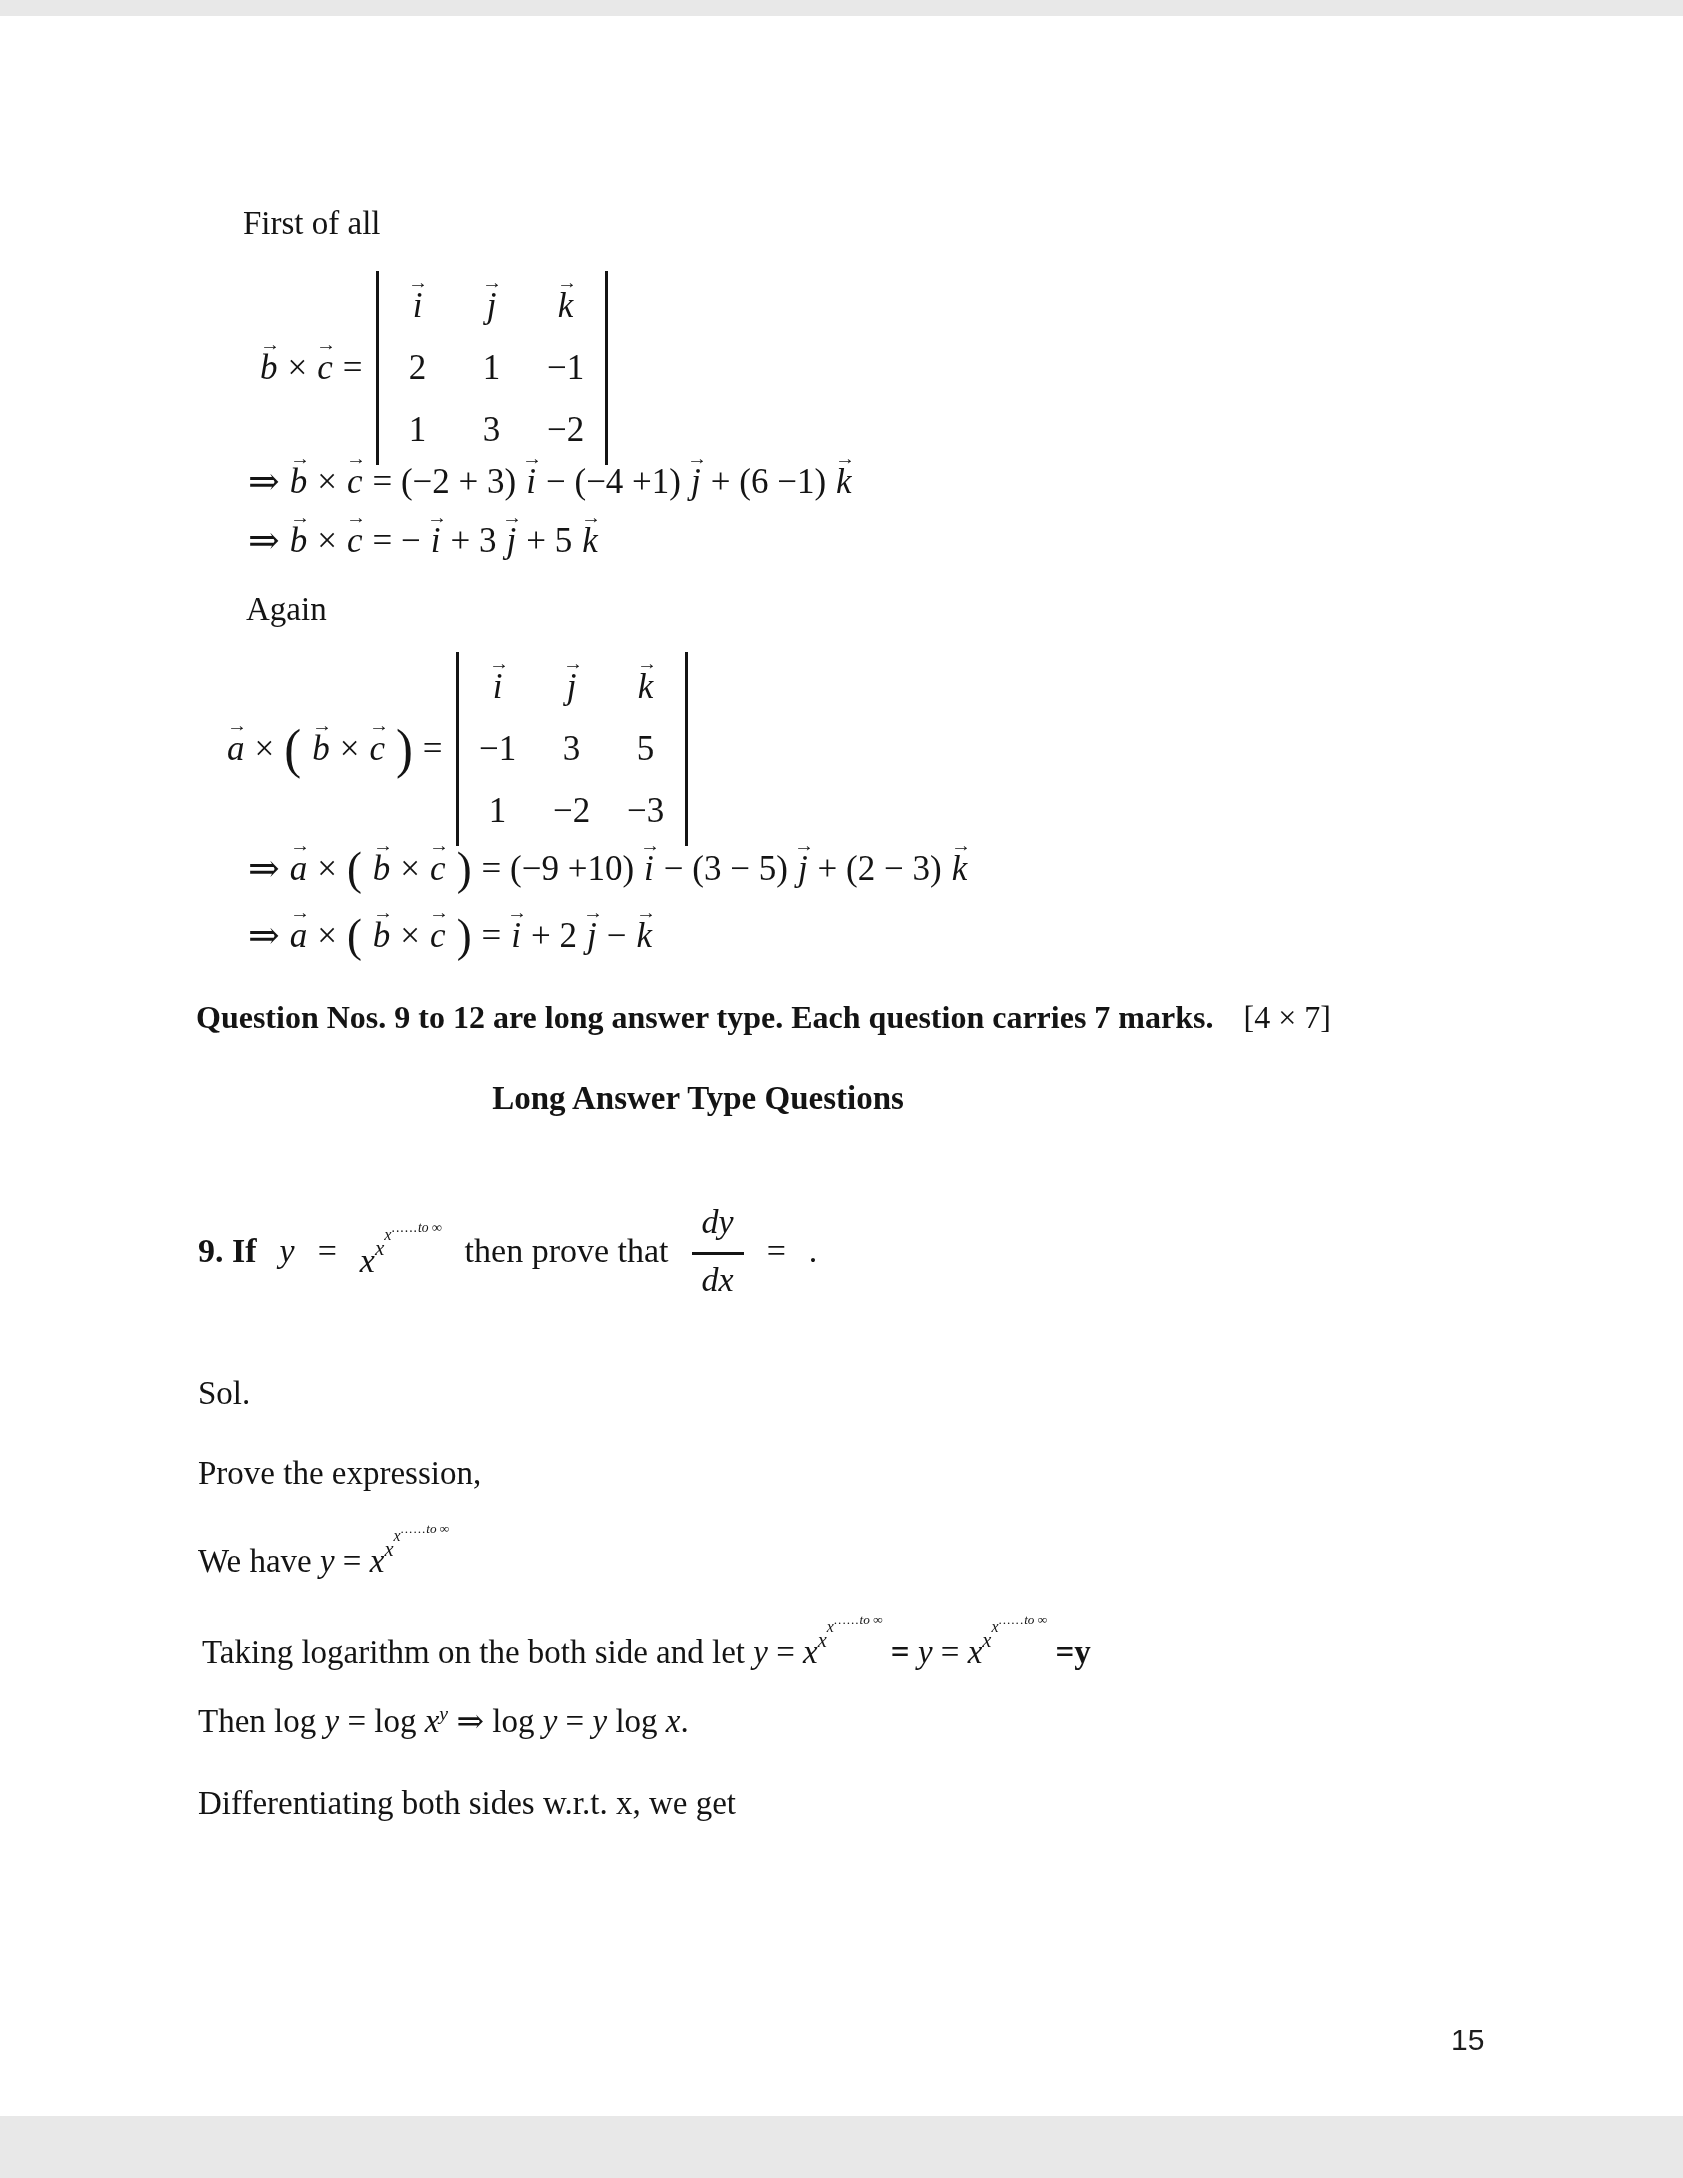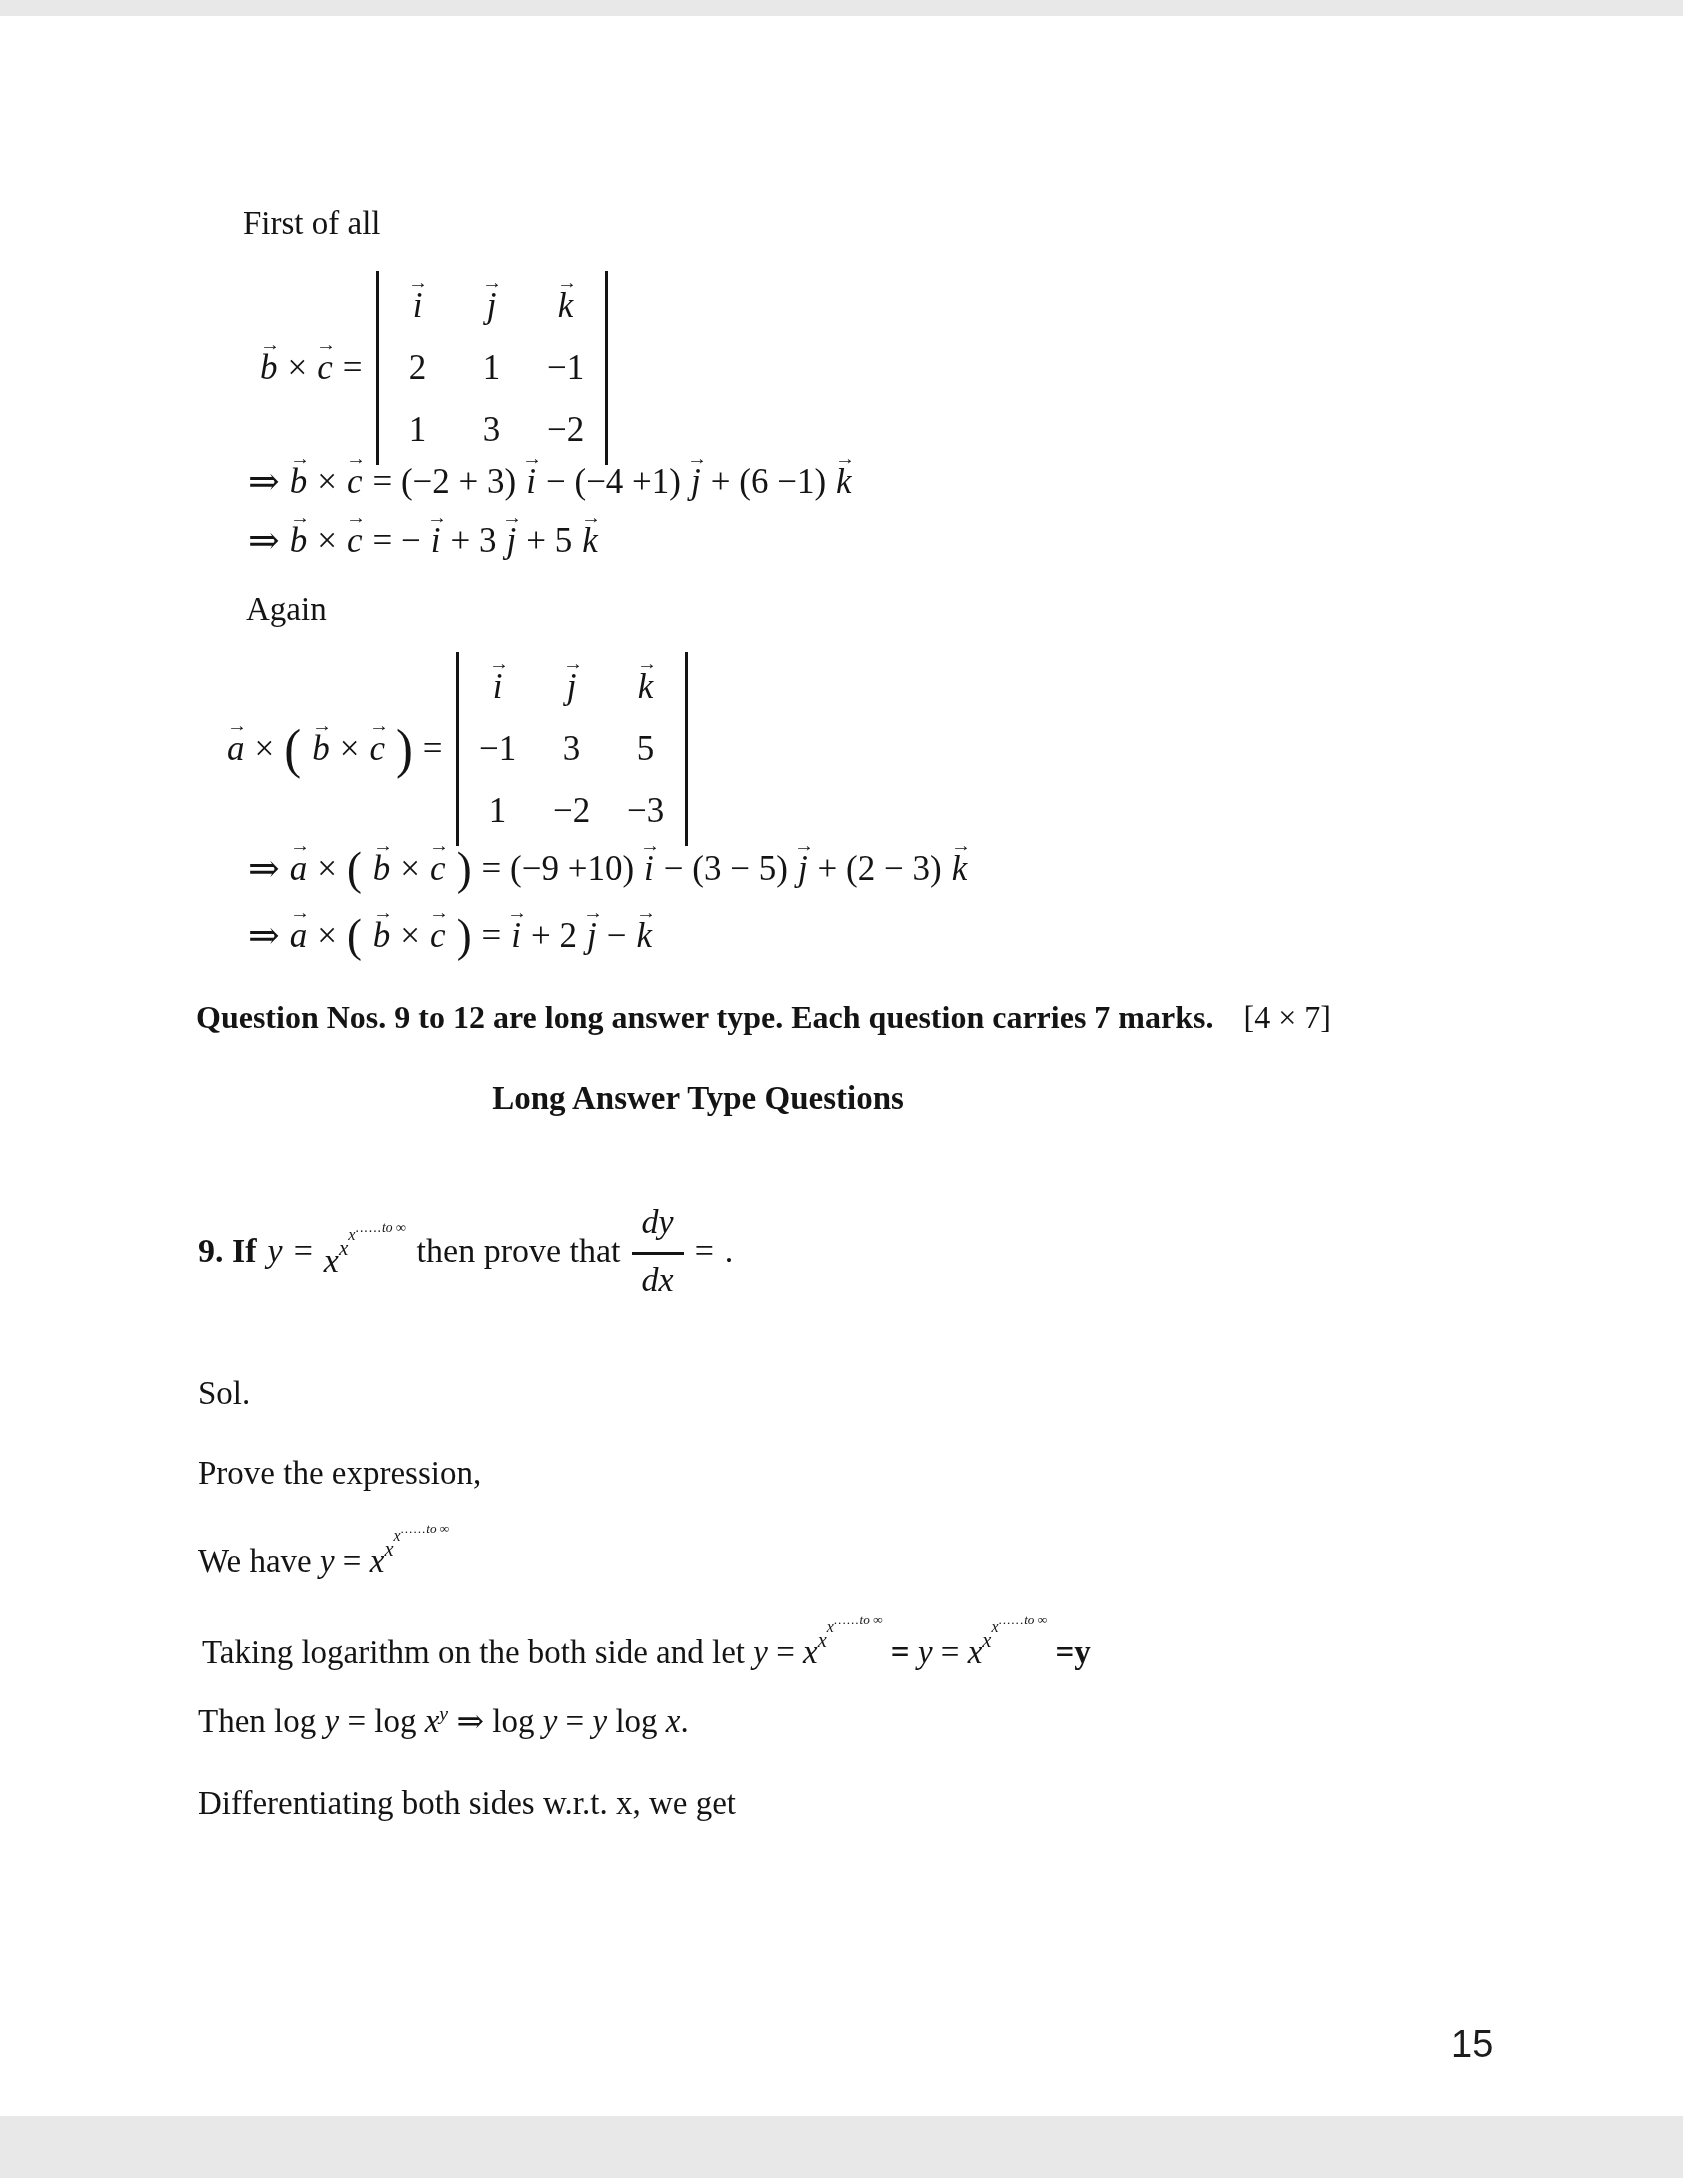--- a/index.html
+++ b/index.html
@@ -3,21 +3,21 @@
 <meta charset="utf-8">
 <style>
   html,body{margin:0;padding:0;background:#e8e8e8;}
   .page{
     position:relative;width:1683px;height:2100px;margin:16px auto;
     background:#ffffff;color:#141414;
     font-family:"Liberation Serif","DejaVu Serif",serif;
     line-height:1.2;overflow:hidden;
   }
   .line{position:absolute;font-size:33px;white-space:nowrap;}
-  .flexline{display:flex;align-items:center;gap:11px;}
+  .flexline{display:flex;align-items:center;gap:23px;}
   .eq{position:absolute;display:flex;align-items:center;gap:9px;font-size:35px;white-space:nowrap;}
   .rm{font-style:normal;}
   .it{font-style:italic;}
   .b{font-weight:bold;}
   .arrow{font-size:1.08em;}
   
   .vec{position:relative;display:inline-block;font-style:italic;padding:0 1px;}
   .vec::after{
     content:"\2192";position:absolute;left:58%;top:-0.72em;
     transform:translateX(-50%) scaleX(1.15);
@@ -56,21 +56,21 @@
   .pos-note{left:196px;top:982px;font-size:32px;}
   .pos-note .marks{margin-left:22px;}
   .pos-title{left:198px;top:1063px;width:1000px;text-align:center;font-weight:bold;}
   .pos-q9{left:198px;top:1186px;font-size:34px;}
   .pos-sol{left:198px;top:1358px;}
   .pos-prove{left:198px;top:1438px;}
   .pos-wehave{left:198px;top:1505px;}
   .pos-taking{left:202px;top:1596px;}
   .pos-then{left:198px;top:1686px;}
   .pos-diff{left:198px;top:1768px;}
-  .pos-pagenum{left:1451px;top:2006px;font-family:"Liberation Sans","DejaVu Sans",sans-serif;font-size:38px;color:#1c1c1c;}
+  .pos-pagenum{left:1451px;top:2006px;font-family:"Liberation Sans","DejaVu Sans",sans-serif;font-size:30px;color:#1c1c1c;}
 </style>
 </head>
 <body>
 
 <div class="page">
 
   <div class="line pos-first">First of all</div>
 
   <div class="eq pos-det1">
     <span class="vec">b</span>

